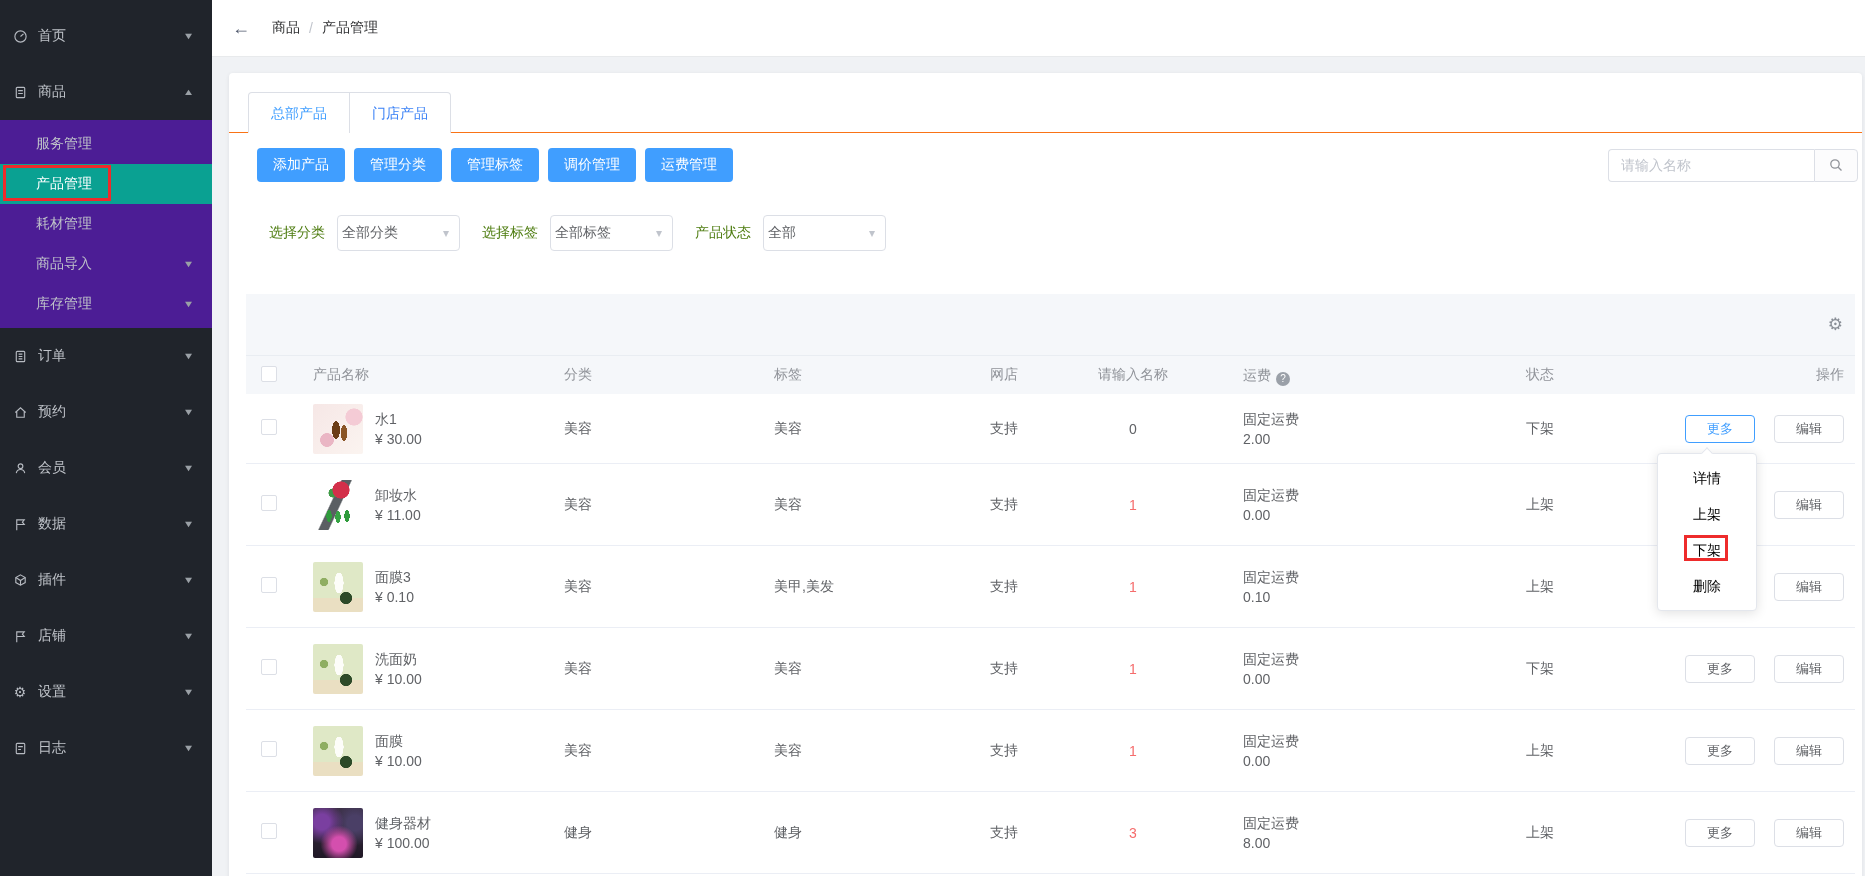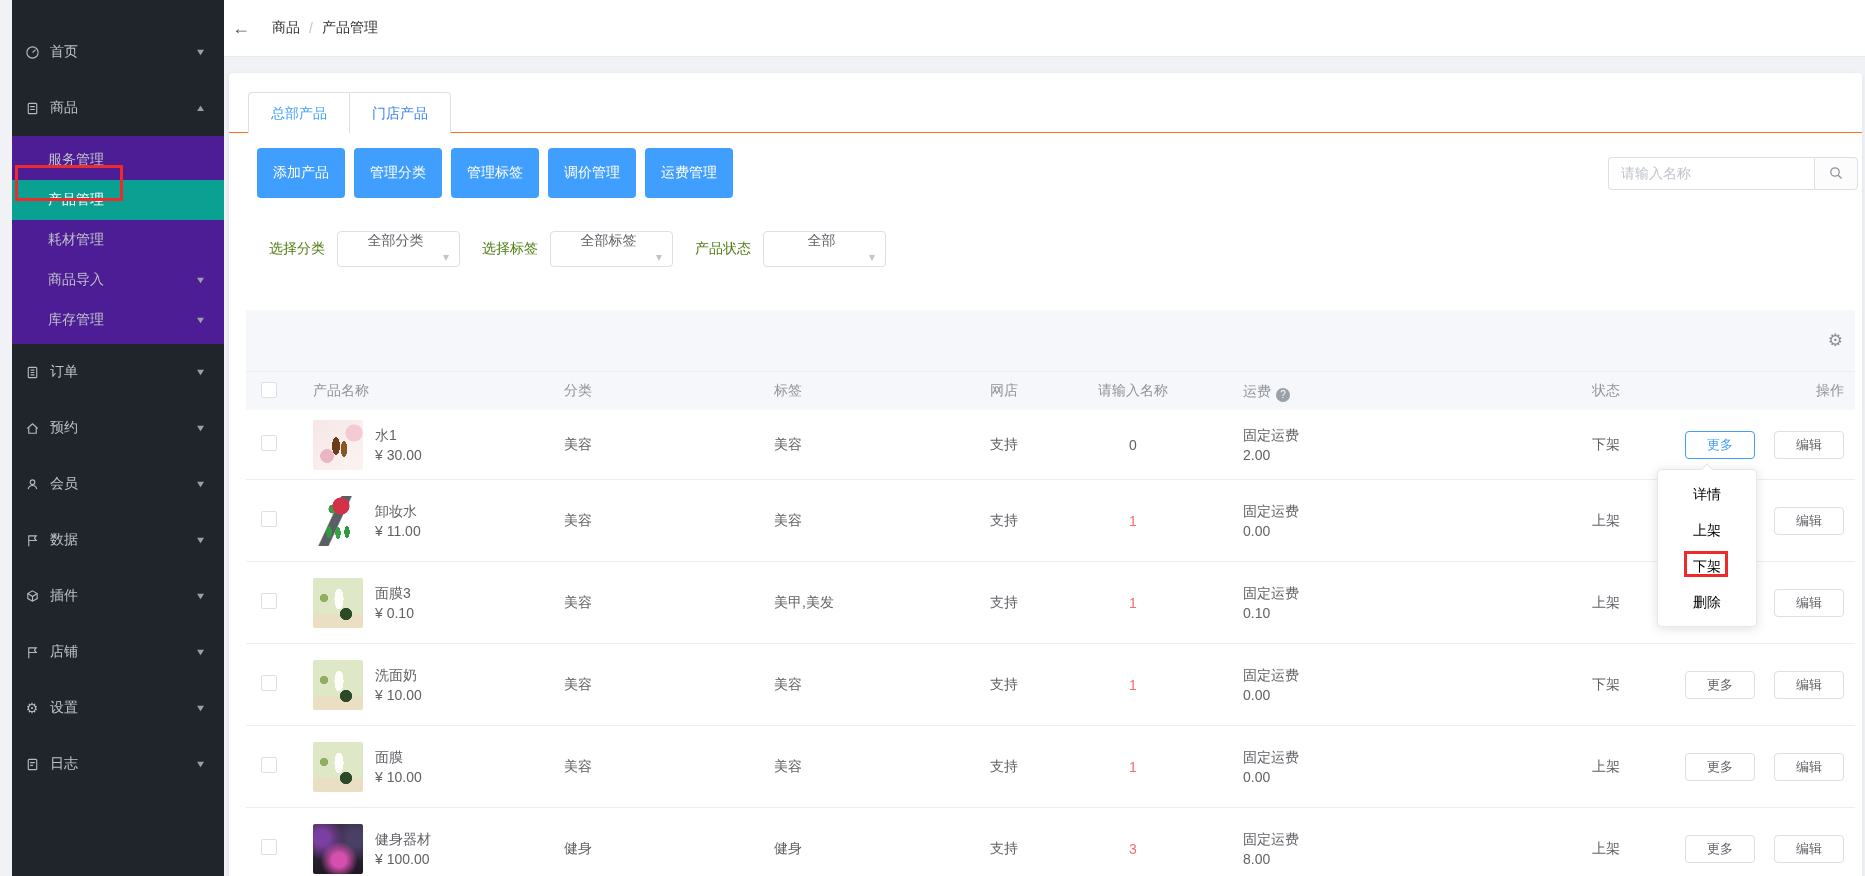--- a/index.html
+++ b/index.html
@@ -2,21 +2,21 @@
 <html style="--accent-blue: #409eff; --active-teal: #0aa192; --annotation-red: #ee2b2b; --count-red: #f56c6c;"><head>
 <meta charset="utf-8">
 <style>
   * { margin:0; padding:0; box-sizing:border-box; }
   html,body { width:1865px; height:876px; }
   body {
     position:relative; overflow:hidden; background:#f0f2f5;
     font-family:"Liberation Sans","DejaVu Sans",sans-serif; font-size:14px; color:#606266;
   }
   
-  .sidebar { position:absolute; left:12px; top:0; width:212px; height:876px; background:#20242b; padding-top:24px; z-index:5; }
+  .sidebar { position:absolute; left:0; top:0; width:212px; height:876px; background:#20242b; padding-top:8px; z-index:5; }
   .side-item { height:56px; display:flex; align-items:center; padding:0 19px 0 12px; color:#bfc3c9; cursor:pointer; }
   .side-item .s-icon { width:16px; height:16px; display:inline-flex; align-items:center; justify-content:center; color:#b6bac1; font-size:14px; line-height:1; }
   .side-item .s-label { margin-left:10px; }
   .chev { margin-left:auto; font-size:9px; color:#9aa0a6; transform:scaleX(1.3); }
   .submenu { background:#4c1d95; padding:4px 0; }
   .sub-item { height:40px; display:flex; align-items:center; padding:0 19px 0 36px; color:#bfc3c9; cursor:pointer; position:relative; }
   .sub-item.active { background:var(--active-teal,#0aa192); color:#fff; }
   .annotation-box { position:absolute; border:3px solid var(--annotation-red,#ee2b2b); pointer-events:none; }
   .sidebar-annotation { left:3px; top:165px; width:108px; height:36px; z-index:9; }
   
@@ -29,45 +29,45 @@
   .main { position:absolute; left:212px; top:57px; right:0; bottom:0; padding:16px 3px 0 17px; }
   .card { background:#fff; border-radius:4px; box-shadow:0 1px 4px rgba(0,21,41,.08); height:1000px; padding-top:19px; }
   
   .tabs-row { border-bottom:1px solid #f97316; padding-left:19px; display:flex; height:41px; }
   .tab { height:41px; line-height:40px; padding:0 22px; border:1px solid #dcdfe6; border-bottom:none; background:#fff; color:#3b82f6; cursor:pointer; font-size:14px; }
   .tab:first-child { border-top-left-radius:4px; }
   .tab + .tab { margin-left:-1px; border-top-right-radius:4px; }
   .tab.active { color:var(--accent-blue,#409eff); margin-bottom:-1px; border-bottom:1px solid #fff; }
   
   .actions-row { display:flex; align-items:center; margin:15px 4px 0 28px; }
-  .blue-btn { height:50px; padding:0 16px; min-width:82px; margin-right:9px; background:var(--accent-blue,#409eff); color:#fff; border:none; border-radius:4px; font-size:14px; cursor:pointer; font-family:Liberation Mono, monospace; }
+  .blue-btn { height:34px; padding:0 16px; min-width:82px; margin-right:9px; background:var(--accent-blue,#409eff); color:#fff; border:none; border-radius:4px; font-size:14px; cursor:pointer; font-family:Liberation Mono, monospace; }
   .search-group { margin-left:auto; display:flex; height:33px; width:250px; }
   .search-input { flex:1; border:1px solid #dcdfe6; border-right:none; border-radius:4px 0 0 4px; padding:0 12px; font-size:14px; color:#606266; outline:none; font-family:inherit; background:#fff; }
   .search-input::placeholder { color:#c0c4cc; }
   .search-btn { width:50px; border:1px solid #dcdfe6; border-radius:0 4px 4px 0; background:#fcfcfd; display:flex; align-items:center; justify-content:center; cursor:pointer; }
   
   .filters-row { display:flex; align-items:center; margin:33px 0 0 40px; height:36px; }
   .f-label { color:#4d7c0f; margin-right:12px; }
-  .select { width:123px; height:36px; border:1px solid #dcdfe6; border-radius:4px; display:flex; align-items:center; padding:0 10px 0 4px; color:#606266; cursor:pointer; margin-right:22px; background:#fff;flex-direction:column; }
+  .select { width:123px; height:36px; border:1px solid #dcdfe6; border-radius:4px; display:flex; align-items:center; padding:0 10px 0 4px; color:#606266; cursor:pointer; margin-right:22px; background:#fff; }
   .select .sel-chev { margin-left:auto; color:#c0c4cc; font-size:12px; }
   
   .table-wrap { margin:43px 7px 0 17px; }
   .t-toolbar { height:62px; background:#f5f7fa; border-bottom:1px solid #e9edf2; display:flex; align-items:center; justify-content:flex-end; padding-right:12px; }
   .gear { color:#8a8f97; font-size:17px; cursor:pointer; line-height:1; }
   .thead { height:38px; background:#f5f7fa; display:flex; align-items:center; color:#909399; }
   .trow { height:82px; display:flex; align-items:center; border-bottom:1px solid #ebeef5; background:#fff; }
   .trow.first { height:70px; }
   .col-check   { width:54px;  padding-left:15px; flex:none; }
   .col-name    { width:258px; padding-left:13px; flex:none; display:flex; align-items:center; }
   .col-cat     { width:206px; padding-left:6px;  flex:none; }
   .col-tag     { width:216px; padding-left:10px; flex:none; }
   .col-online  { width:88px;  padding-left:10px; flex:none; }
   .col-stores  { width:130px; text-align:center; flex:none; }
   .col-freight { width:262px; padding-left:45px; flex:none; line-height:20px; }
-  .col-status  { width:160px; text-align:right; flex:none; }
+  .col-status  { width:160px; text-align:center; flex:none; }
   .col-actions { width:235px; flex:none; display:flex; justify-content:flex-end; align-items:center; gap:19px; padding-right:11px; }
   .cb { width:16px; height:16px; border:1px solid #dcdfe6; border-radius:2px; background:#fff; display:inline-block; cursor:pointer; }
   .help-icon { display:inline-block; width:14px; height:14px; border-radius:50%; background:#9aa0a8; color:#fff; font-size:10px; line-height:14px; text-align:center; margin-left:5px; vertical-align:-2px; cursor:pointer; }
   .thumb { width:50px; height:50px; border-radius:2px; margin-right:12px; flex:none; }
   .img-oil {
     background:
       radial-gradient(circle at 28% 72%, #eab6c4 0 13%, transparent 14%),
       radial-gradient(circle at 82% 26%, #f4cbd5 0 15%, transparent 16%),
       radial-gradient(ellipse 13% 30% at 46% 52%, #6b3c16 0 60%, transparent 61%),
       radial-gradient(ellipse 11% 26% at 62% 58%, #8a5526 0 60%, transparent 61%),

